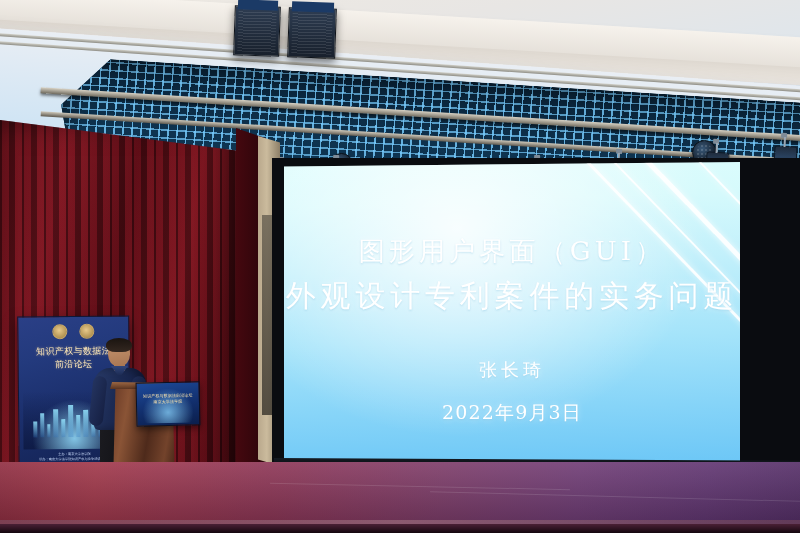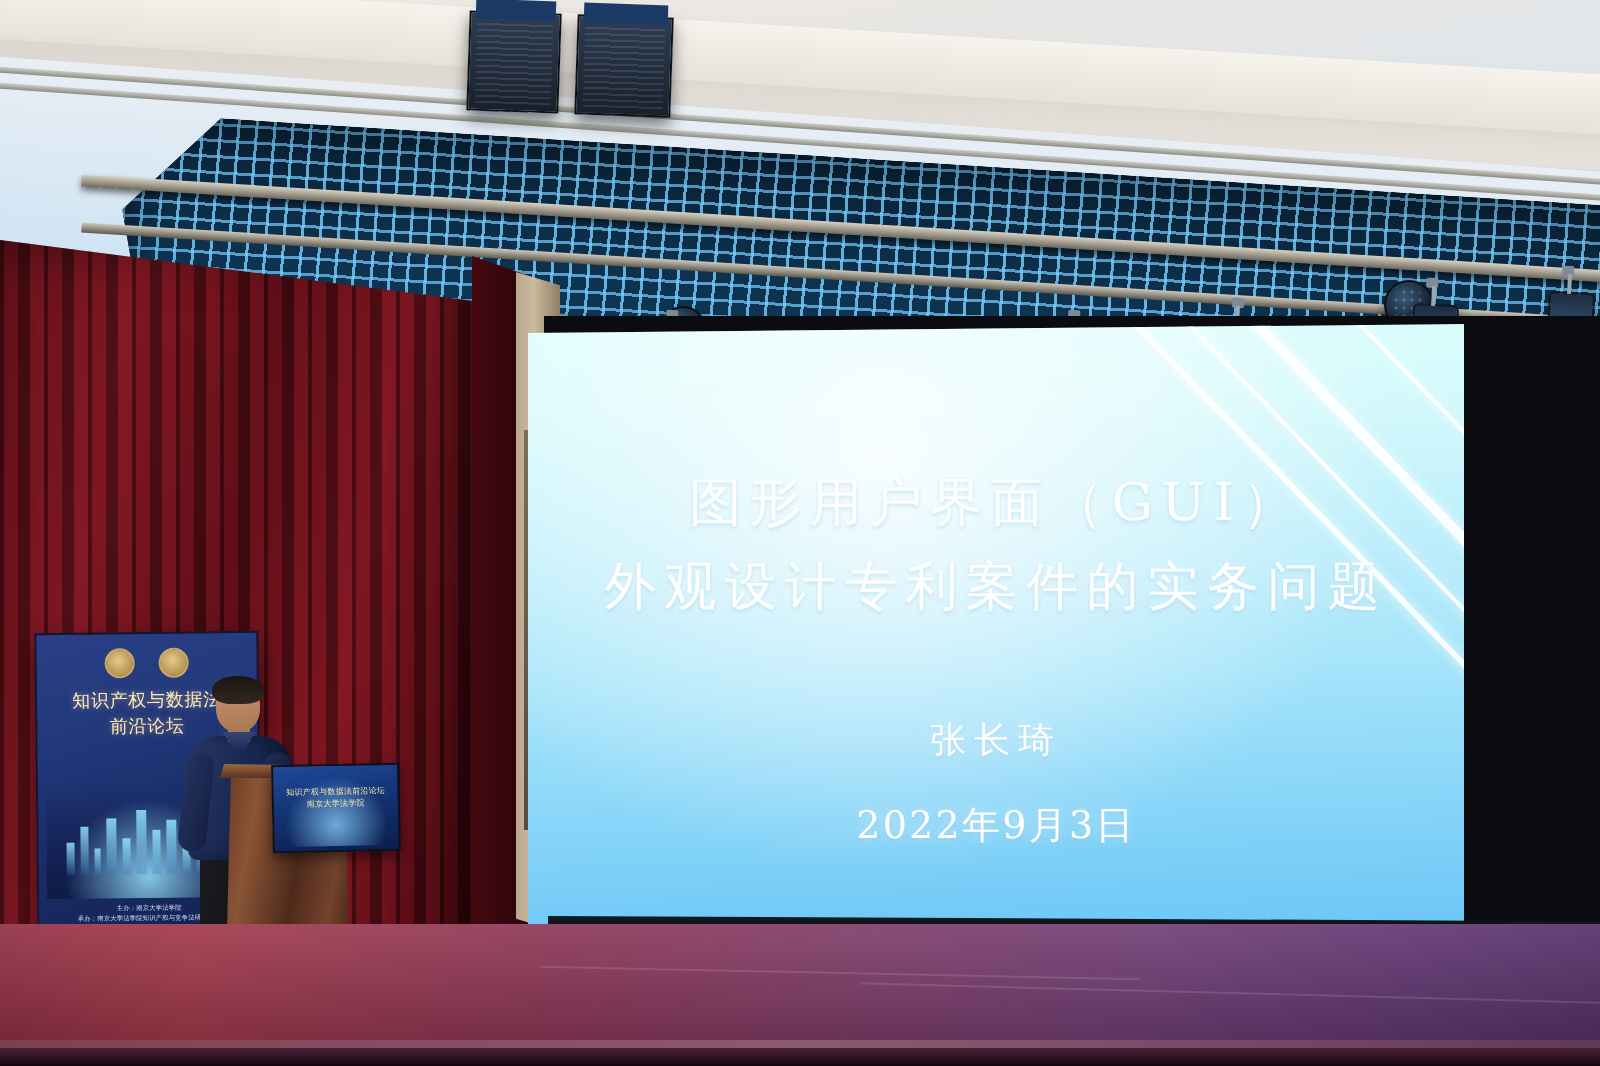--- a/index.html
+++ b/index.html
@@ -78,35 +78,35 @@
     clip-path:polygon(0% 0%,100% 3%,100% 100%,0% 100%);}
   .pillar{position:absolute;left:258px;top:136px;width:22px;height:330px;
     background:linear-gradient(90deg,#b9a88c,#cbbb9d 40%,#8d7f68 100%);
     clip-path:polygon(0% 0%,100% 2%,100% 100%,0% 98%);}
   .pillar-dark{position:absolute;left:262px;top:215px;width:14px;height:200px;
     background:linear-gradient(180deg,#6c6455,#3f3a31);opacity:.85;}
 
   
   .screen-frame{position:absolute;left:272px;top:158px;width:528px;height:316px;
     background:#0a0c10;}
-  .screen{position:absolute;left:264px;top:162px;width:456px;height:304px;
+  .screen{position:absolute;left:284px;top:162px;width:456px;height:304px;
     background:linear-gradient(178deg,#ddfdfd 0%,#d6fafc 14%,#c2f0fb 34%,#a5e4fa 58%,#86d4f8 80%,#6bc6f6 100%);
     overflow:hidden;
     clip-path:polygon(0% 1.5%,100% 0%,100% 99%,0% 100%);
-    box-shadow:0 0 60px rgba(140,220,255,.55);padding-left:12px;}
+    box-shadow:0 0 60px rgba(140,220,255,.55);}
   .screen-glow{position:absolute;inset:0;
     background:radial-gradient(ellipse at 38% 22%,rgba(255,255,255,.85),rgba(255,255,255,0) 62%);}
   .diag{position:absolute;background:rgba(255,255,255,.92);transform-origin:left top;
     box-shadow:0 0 6px rgba(255,255,255,.75);}
   .slide-text{position:absolute;left:0;right:0;text-align:center;color:#ffffff;
     font-family:"DejaVu Serif",serif;letter-spacing:.16em;
     text-shadow:0 0 6px rgba(255,255,255,.55),0 1px 2px rgba(120,190,225,.45);
     white-space:nowrap;}
   .line1{top:72px;font-size:26px;}
-  .line2{top:114px;font-size:26px;font-family:Liberation Serif, serif;}
+  .line2{top:114px;font-size:30px;font-family:Liberation Serif, serif;}
   .presenter{top:196px;font-size:18px;letter-spacing:.22em;}
   .pdate{top:238px;font-size:19px;letter-spacing:.06em;}
   .screen-bottom{position:absolute;left:274px;top:458px;width:526px;height:12px;
     background:linear-gradient(180deg,#141a22,#05070a);
     clip-path:polygon(0% 0%,100% 22%,100% 100%,0% 100%);}
 
   
   .banner{position:absolute;left:18px;top:316px;width:110px;height:158px;
     background:linear-gradient(165deg,#2a3f86 0%,#233a7d 25%,#1b2f6c 55%,#16275c 80%,#101e4a 100%);
     border:1px solid #0d1838;box-shadow:0 6px 14px rgba(0,0,0,.5);transform:rotate(-0.6deg);}

